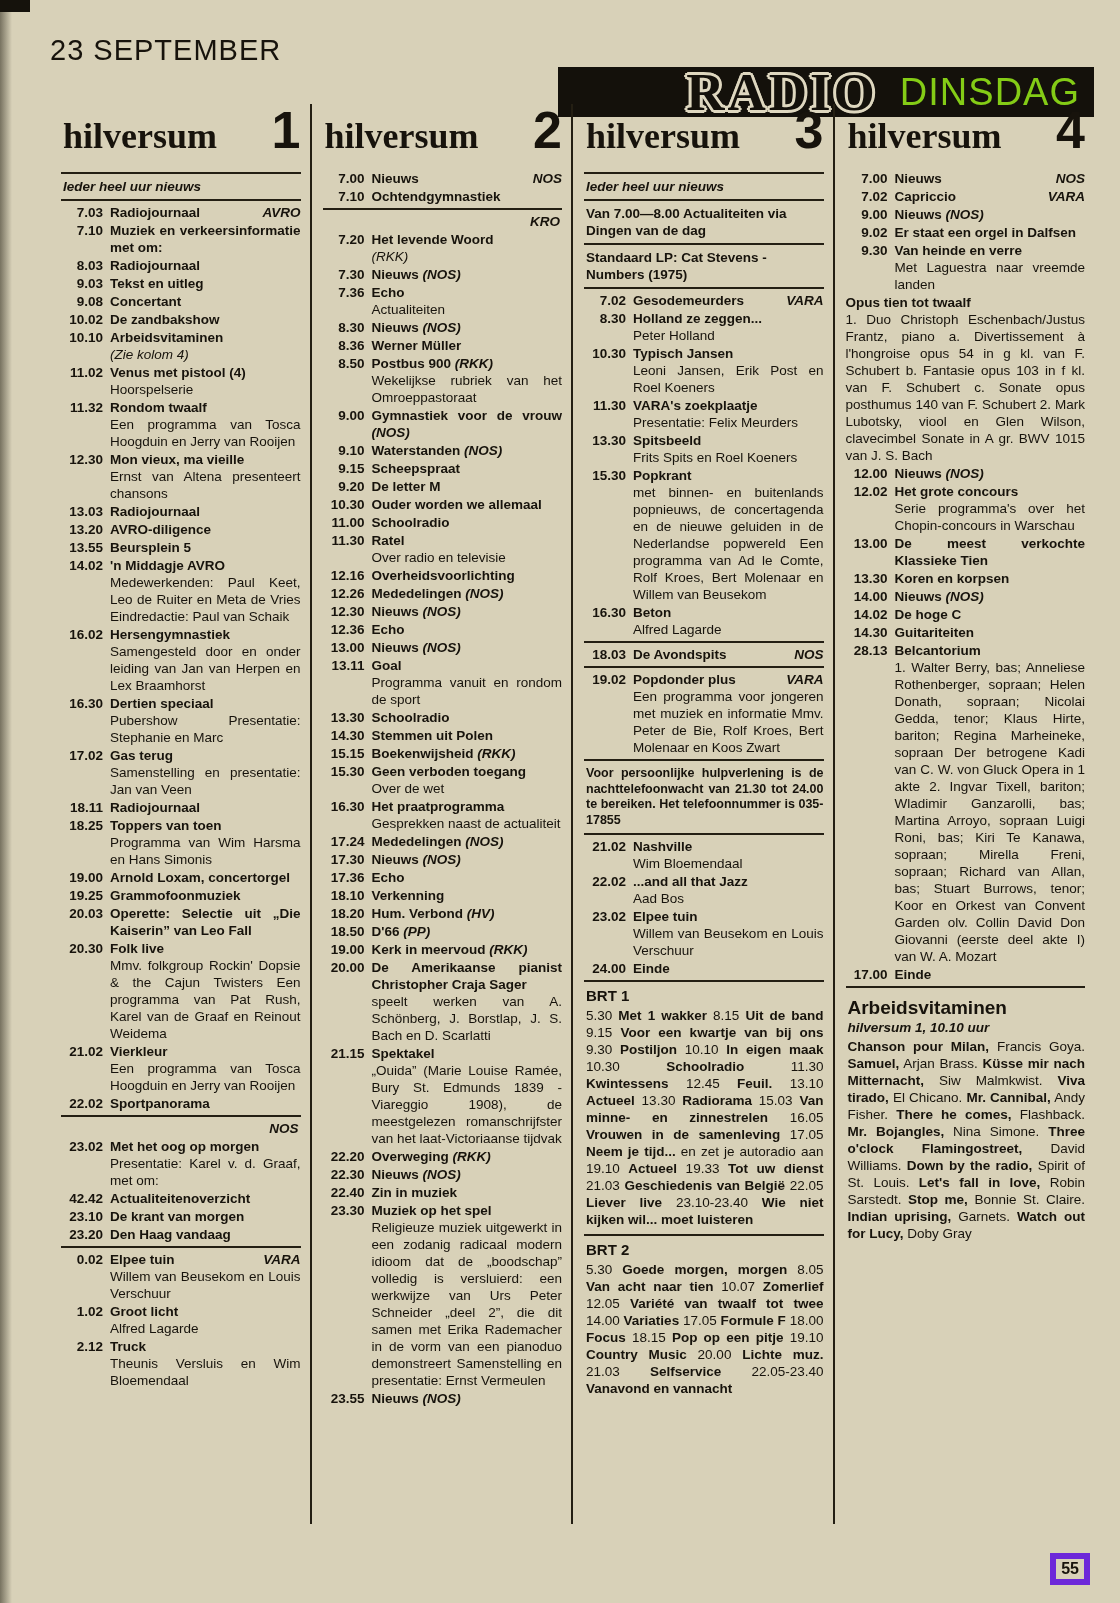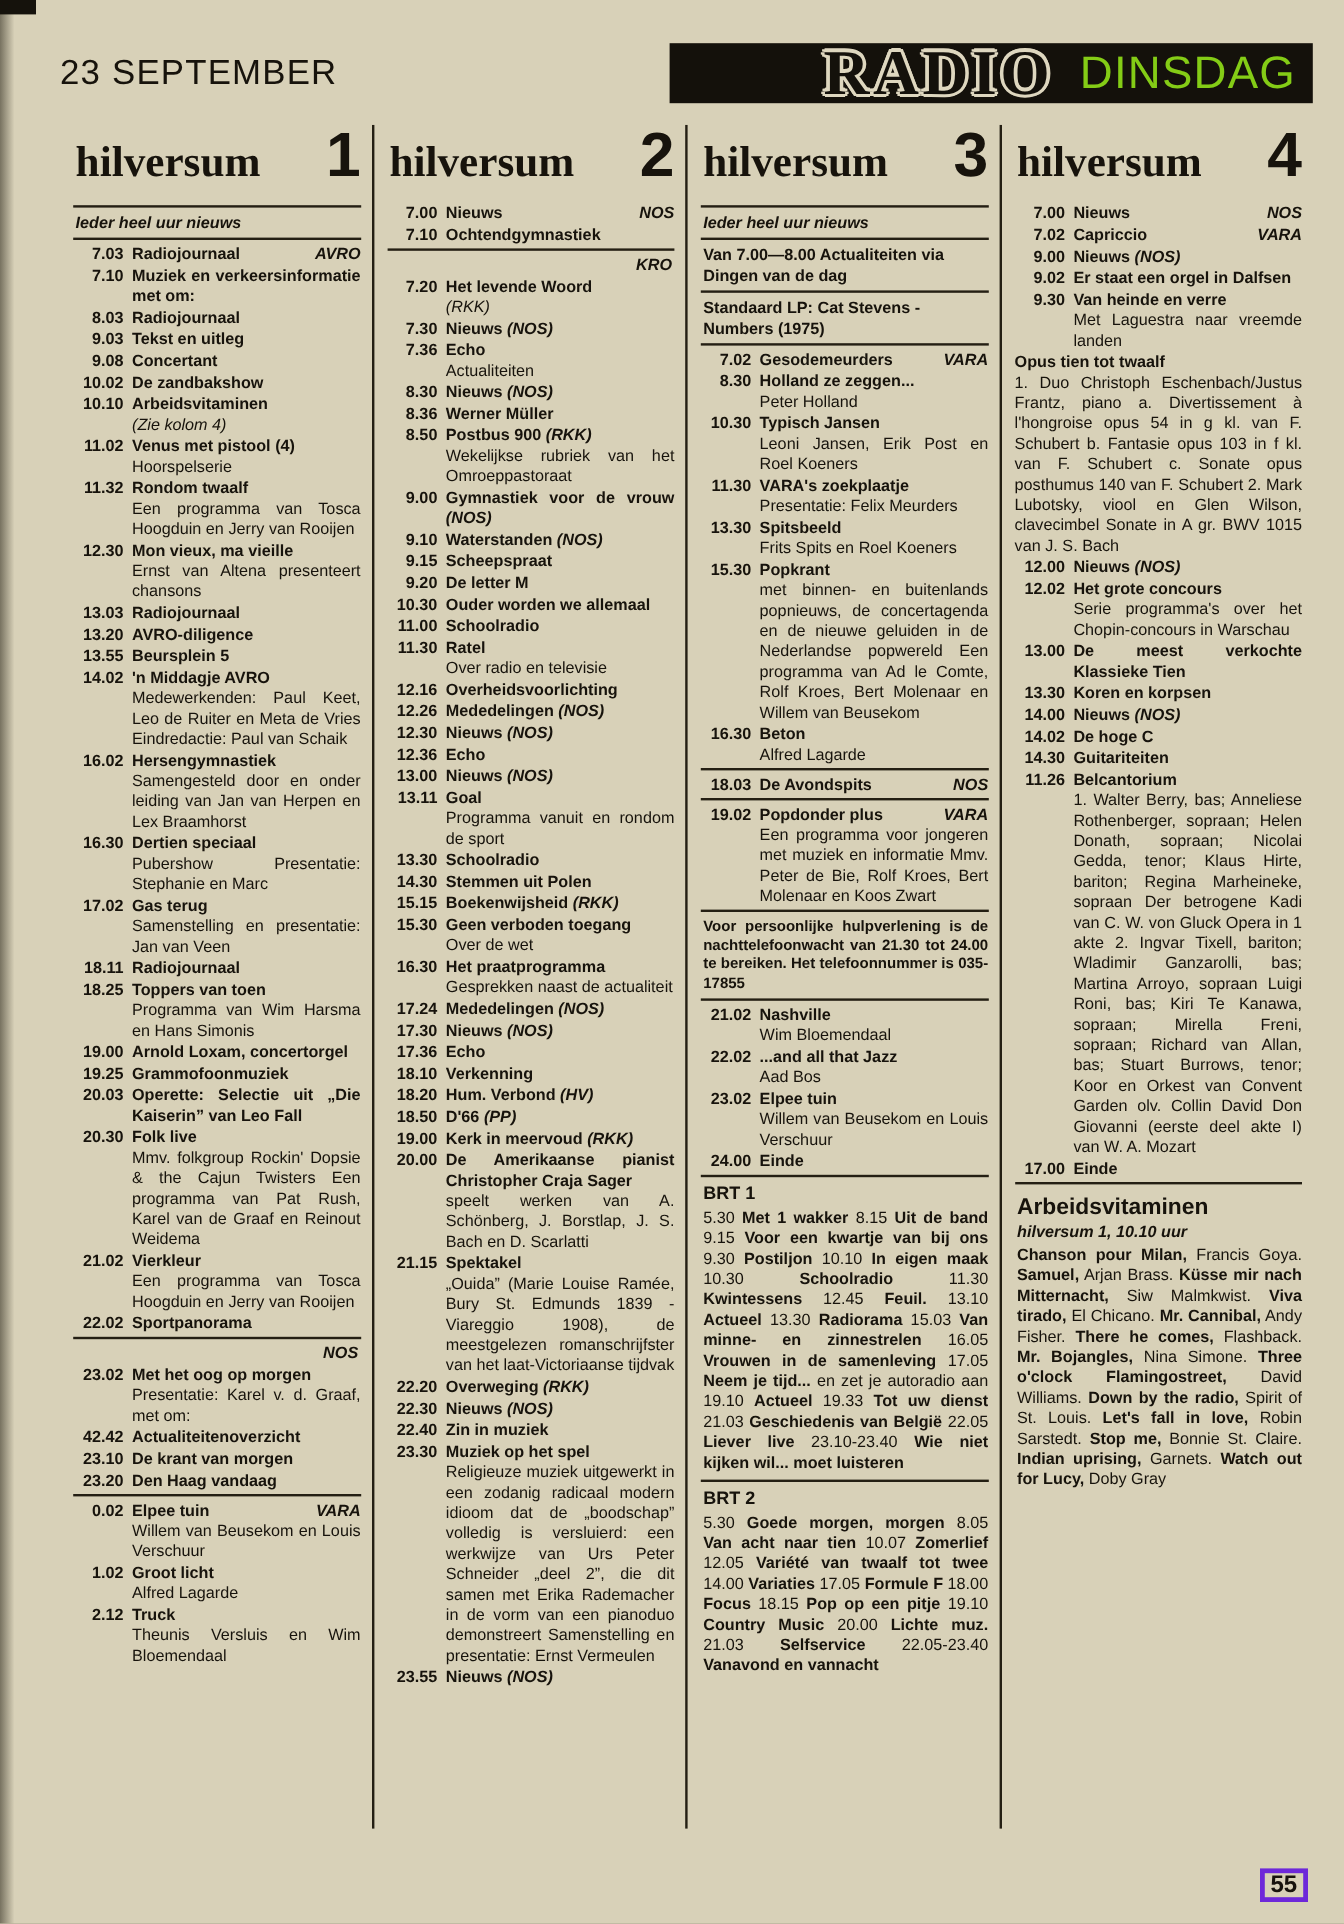--- a/index.html
+++ b/index.html
@@ -10,21 +10,21 @@
     background:#d8d1b8; color:#17130c;
     padding:34px 26px 26px 50px; overflow:hidden;
   }
   .page::before{
     content:""; position:absolute; left:0; top:0; bottom:0; width:12px;
     background:linear-gradient(90deg, rgba(40,36,24,.55), rgba(40,36,24,0));
     pointer-events:none;
   }
   .corner-mark{ position:absolute; left:0; top:0; width:30px; height:12px; background:#15120c; }
 
-  .topbar { display:flex; align-items:center; height:54px; }
+  .topbar { display:flex; align-items:flex-start; height:54px;flex-direction:column; }
   .date {
     font-size:29px; letter-spacing:1px; color:#17130c;
     display:flex; align-items:center; font-weight:normal;
   }
   .blackbar {
     margin-left:auto; width:536px; background:#14110b;
     display:flex; align-items:center; justify-content:flex-end;
     gap:22px; padding:0 14px; overflow:visible;
   }
   .brand {
@@ -57,22 +57,22 @@
   .pdesc { display:block; font-weight:normal; }
   .pdesc i, .ptitle i { font-style:italic; }
   .boxnote { font-weight:bold; font-size:12.5px; line-height:15.5px; text-align:justify; padding:2px 0 2px 2px; }
   .subheader { font-weight:bold; font-size:15px; padding:2px 0 2px 2px; }
   .subheader.big { font-size:19px; padding-top:8px; }
   .para { text-align:justify; font-weight:normal; padding:1px 0 3px 2px; }
   .para b { font-weight:bold; }
 
   .pagenum {
     position:absolute; right:30px; bottom:18px;
-    border:4px solid #6d28d9; padding:0 5px;
-    font-weight:bold; font-size:20px; line-height:20px; background:#d8d1b8;
+    border:6px solid #6d28d9; padding:0 5px;
+    font-weight:bold; font-size:16px; line-height:20px; background:#d8d1b8;
   }
 </style>
 </head>
 <body>
 
 <div class="page">
   <span class="corner-mark"></span>
 
   <div class="topbar">
     <div class="date">23 SEPTEMBER</div>
@@ -758,21 +758,21 @@
               <span class="ptitle">De hoge C</span>
             </span>
           </div>
           <div class="prog">
             <span class="time">14.30</span>
             <span class="pbody">
               <span class="ptitle">Guitariteiten</span>
             </span>
           </div>
           <div class="prog">
-            <span class="time">11.26</span>
+            <span class="time">28.13</span>
             <span class="pbody">
               <span class="ptitle">Belcantorium</span>
               <span class="pdesc">1. Walter Berry, bas; Anneliese Rothenberger, sopraan; Helen Donath, sopraan; Nicolai Gedda, tenor; Klaus Hirte, bariton; Regina Marheineke, sopraan Der betrogene Kadi van C. W. von Gluck Opera in 1 akte 2. Ingvar Tixell, bariton; Wladimir Ganzarolli, bas; Martina Arroyo, sopraan Luigi Roni, bas; Kiri Te Kanawa, sopraan; Mirella Freni, sopraan; Richard van Allan, bas; Stuart Burrows, tenor; Koor en Orkest van Convent Garden olv. Collin David Don Giovanni (eerste deel akte I) van W. A. Mozart</span>
             </span>
           </div>
           <div class="prog">
             <span class="time">17.00</span>
             <span class="pbody">
               <span class="ptitle">Einde</span>
             </span>

